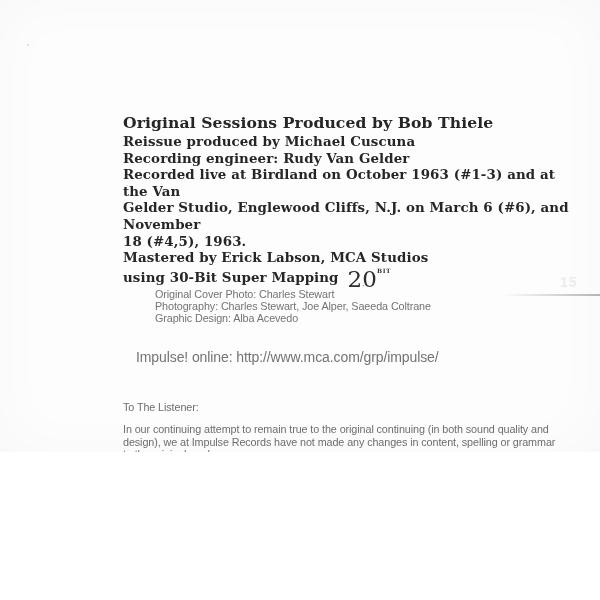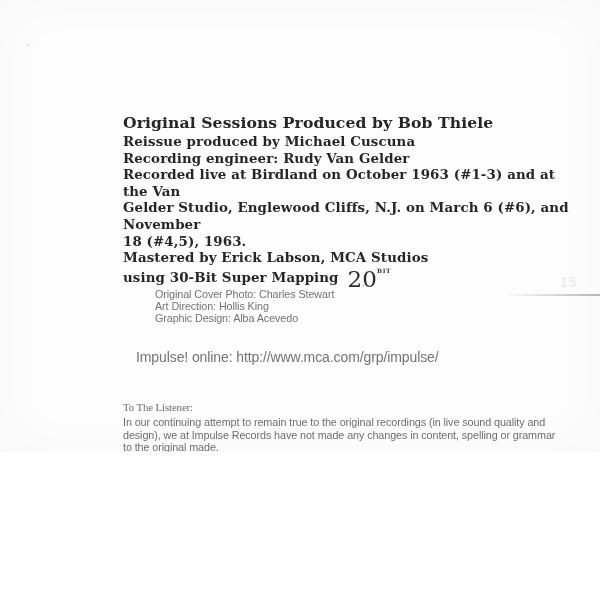--- a/index.html
+++ b/index.html
@@ -88,21 +88,21 @@
   .listener-block {
     position: absolute;
     left: 123px;
     top: 401px;
     width: 462px;
     font-size: 10.8px;
     line-height: 12.4px;
     letter-spacing: -0.1px;
     color: #6d6d6d;
   }
-  .listener-heading { margin-bottom: 3px; font-family: Liberation Serif, serif; }
+  .listener-heading { margin-bottom: 10px; }
 
   .page-number-faint {
     position: absolute;
     left: 560px;
     top: 274px;
     font-family: "Liberation Sans", sans-serif;
     font-weight: 700;
     font-size: 14px;
     letter-spacing: 1px;
     color: var(--faint);
@@ -135,26 +135,26 @@
     <div>
       <span>using 30-Bit Super Mapping</span><span class="logo20"><span>20</span><span class="bit">BIT</span><span class="dots">·····</span></span>
     </div>
   </div>
 
   <div class="page-number-faint">15</div>
   <div class="edge-shadow"></div>
 
   <div class="credits-block sans">
     <div>Original Cover Photo: Charles Stewart</div>
-    <div>Art Direction: Hollis King</div>
+    <div>Photography: Charles Stewart, Joe Alper, Saeeda Coltrane</div>
     <div>Graphic Design: Alba Acevedo</div>
   </div>
 
   <div class="impulse-line sans">Impulse! online: http://www.mca.com/grp/impulse/</div>
 
   <div class="listener-block sans">
     <div class="listener-heading">To The Listener:</div>
-    <div>In our continuing attempt to remain true to the original recordings (in live sound quality and</div>
+    <div>In our continuing attempt to remain true to the original continuing (in both sound quality and</div>
     <div>design), we at Impulse Records have not made any changes in content, spelling or grammar</div>
     <div>to the original made.</div>
   </div>
 
 </div>
 
 </body></html>

